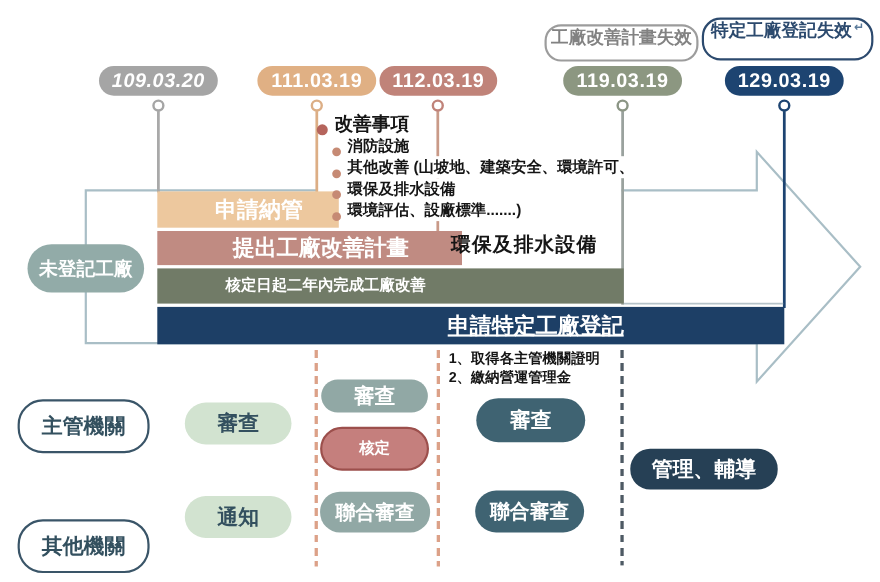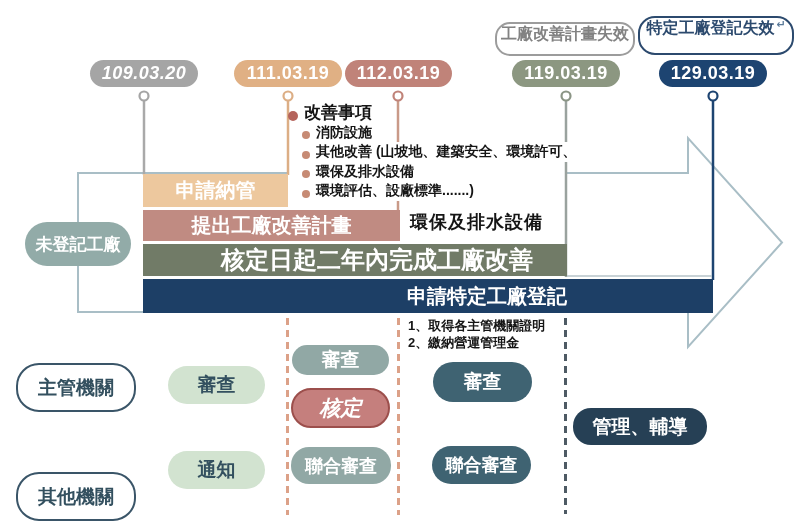--- a/index.html
+++ b/index.html
@@ -6,34 +6,34 @@
   #stage{position:relative;width:800px;height:529px;background:#fff;overflow:hidden;
          font-family:"Liberation Sans","DejaVu Sans",sans-serif;font-weight:bold;}
   svg.layer{position:absolute;left:0;top:0;pointer-events:none;}
   
   .datepill{position:absolute;top:60px;height:27px;border-radius:14px;color:#fff;
             font-size:18px;letter-spacing:.5px;display:flex;align-items:center;justify-content:center;z-index:5;}
   
   .expirybox{position:absolute;background:#fff;display:flex;justify-content:center;
              font-size:16px;z-index:5;}
   
-  .bar{position:absolute;left:143px;color:#fff;display:flex;align-items:center;z-index:4;}
+  .bar{position:absolute;left:143px;color:#fff;display:flex;align-items:center;z-index:4;padding-left:20px;}
   
   .pill{position:absolute;display:flex;align-items:center;justify-content:center;color:#fff;z-index:5;}
   .outlinepill{position:absolute;display:flex;align-items:center;justify-content:center;background:#fff;z-index:5;}
   
   .vdash{position:absolute;width:3px;z-index:2;}
   .vdash.salmon{background:repeating-linear-gradient(180deg,#dca188 0 7px,transparent 7px 12px);}
   .vdash.dark{background:repeating-linear-gradient(180deg,#4e5a64 0 7px,transparent 7px 12px);}
   
   .note{position:absolute;color:#151515;z-index:6;}
   .note div{line-height:20px;font-size:15px;}
   .small-note div{line-height:17px;font-size:13px;}
   .bullets{position:absolute;z-index:6;}
-  .bullets .brow{display:flex;align-items:center;line-height:19.5px;}
+  .bullets .brow{display:flex;align-items:flex-end;line-height:19.5px;}
   .bullets .dot{width:8px;height:8px;border-radius:50%;background:#c68a74;margin:6px 6px 0 14px;flex:0 0 auto;}
   .bullets .bigdot{width:10px;height:10px;border-radius:50%;background:#b5645c;margin:6px 6px 0 0;flex:0 0 auto;}
   .bullets .btxt{font-size:14px;color:#151515;background:#fff;}
   .bullets .btitle{font-size:17px;color:#151515;background:#fff;}
   .whitebox{position:absolute;background:#fff;z-index:1;}
 </style>
 </head>
 <body>
 
 <div id="stage">
@@ -73,22 +73,22 @@
   <div class="datepill" style="left:90px;width:108px;background:#a5a5a5;font-style:italic;">109.03.20</div>
   <div class="datepill" style="left:234px;width:108px;background:#e0b084;">111.03.19</div>
   <div class="datepill" style="left:345px;width:107px;background:#c08379;">112.03.19</div>
   <div class="datepill" style="left:512px;width:108px;background:#8c9781;">119.03.19</div>
   <div class="datepill" style="left:659px;width:108px;background:#1d4471;">129.03.19</div>
 
   <div class="pill" style="left:25px;top:222px;width:106px;height:44px;border-radius:22px;background:#92aba8;font-size:17px;">未登記工廠</div>
 
   <div class="bar" style="top:174px;width:145px;height:33px;background:#edc89e;font-size:20px;justify-content:center;">申請納管</div>
   <div class="bar" style="top:210px;width:257px;height:31px;background:#c08b82;font-size:20px;justify-content:center;">提出工廠改善計畫</div>
-  <div class="bar" style="top:244px;width:424px;height:32px;background:#717b67;font-size:24px;padding-left:78px;box-sizing:border-box;">核定日起二年內完成工廠改善</div>
-  <div class="bar" style="top:279px;width:570px;height:34px;background:#1d3f66;font-size:20px;padding-left:264px;box-sizing:border-box;">申請特定工廠登記</div>
+  <div class="bar" style="top:244px;width:424px;height:32px;background:#717b67;font-size:14px;padding-left:62px;box-sizing:border-box;">核定日起二年內完成工廠改善</div>
+  <div class="bar" style="top:279px;width:570px;height:34px;background:#1d3f66;font-size:20px;padding-left:264px;box-sizing:border-box;text-decoration:underline;">申請特定工廠登記</div>
 
   <div class="note" style="left:410px;top:210px;font-size:18px;letter-spacing:1px;">環保及排水設備</div>
 
 
   <div class="bullets" style="left:288px;top:103px;">
     <div class="brow">
       <span class="bigdot"></span>
       <span class="btitle">改善事項</span>
     </div>
     <div class="brow">
@@ -110,21 +110,21 @@
   </div>
 
   <div class="note small-note" style="left:408px;top:317px;">
     <div>1、取得各主管機關證明</div>
     <div>2、繳納營運管理金</div>
   </div>
 
   <div class="outlinepill" style="left:16px;top:363px;width:116px;height:45px;border:2.5px solid #3a5568;border-radius:23px;color:#33505f;font-size:19px;">主管機關</div>
   <div class="pill" style="left:168px;top:366px;width:97px;height:38px;border-radius:19px;background:#d2e3d0;color:#33505f;font-size:19px;">審查</div>
   <div class="pill" style="left:292px;top:345px;width:97px;height:30px;border-radius:15px;background:#91a8a5;font-size:19px;">審查</div>
-  <div class="pill" style="left:291px;top:388px;width:99px;height:40px;border-radius:20px;background:#c57f7d;border:2.5px solid #9c4f4c;box-sizing:border-box;font-size:21px;font-style:italic;">核定</div>
+  <div class="pill" style="left:291px;top:388px;width:99px;height:40px;border-radius:20px;background:#c57f7d;border:2.5px solid #9c4f4c;box-sizing:border-box;font-size:14px;">核定</div>
   <div class="pill" style="left:433px;top:362px;width:99px;height:40px;border-radius:20px;background:#3f6372;font-size:19px;">審查</div>
 
   <div class="outlinepill" style="left:16px;top:472px;width:116px;height:45px;border:2.5px solid #3a5568;border-radius:23px;color:#33505f;font-size:19px;">其他機關</div>
   <div class="pill" style="left:168px;top:451px;width:97px;height:38px;border-radius:19px;background:#d2e3d0;color:#33505f;font-size:19px;">通知</div>
   <div class="pill" style="left:291px;top:447px;width:100px;height:37px;border-radius:18px;background:#91a8a5;font-size:18px;">聯合審查</div>
   <div class="pill" style="left:432px;top:446px;width:99px;height:38px;border-radius:19px;background:#3f6372;font-size:18px;">聯合審查</div>
 
   <div class="pill" style="left:573px;top:408px;width:134px;height:37px;border-radius:18px;background:#264055;font-size:19px;">管理、輔導</div>
 
 </div>

